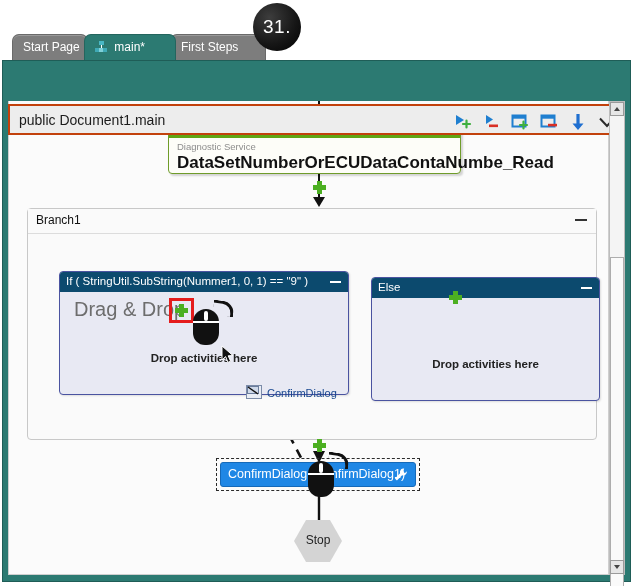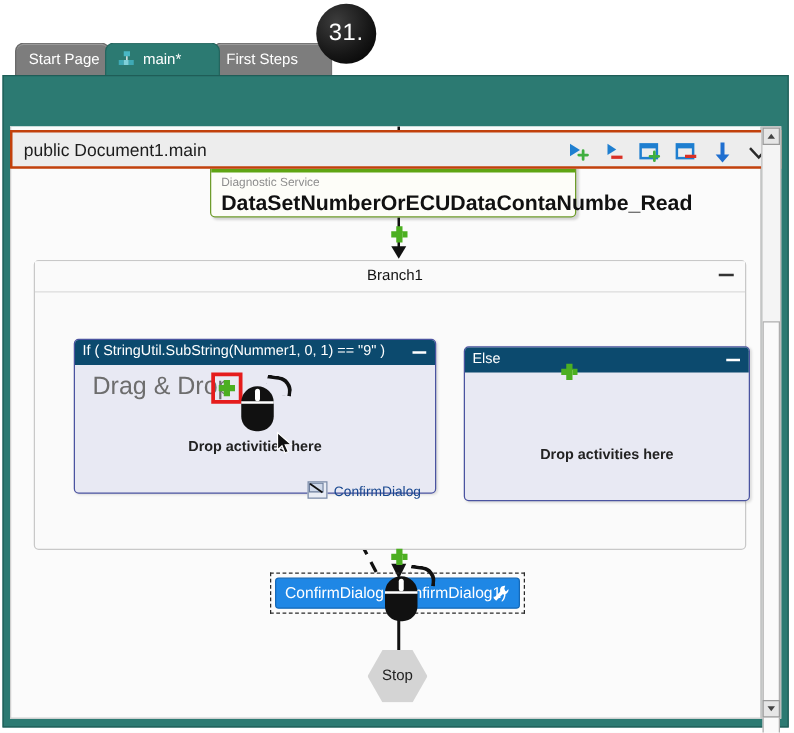--- a/index.html
+++ b/index.html
@@ -134,21 +134,21 @@
     border:1px solid #2f888c;
   }
   
   #branch1{
     position:absolute;left:26px;top:209px;width:578px;height:232px;
     background:#fafafa;border:1px solid #c8c8c8;border-radius:4px;
     box-sizing:border-box;
   }
   #branch1 .bhdr{
     height:24px;font-size:12px;color:#111;line-height:23px;padding-left:8px;
-    border-bottom:1px solid #dcdcdc;background:#fafafa;text-align:center;
+    border-bottom:1px solid #dcdcdc;background:#fafafa;
   }
   .collapse{
     position:absolute;right:9px;top:10px;width:12px;height:2px;background:#333;
   }
   
   .blk{
     position:absolute;border:1px solid #4a53a0;border-radius:4px;
     background:#e8e9f3;box-sizing:border-box;
     box-shadow:1px 1px 2px rgba(0,0,0,.12);
   }

